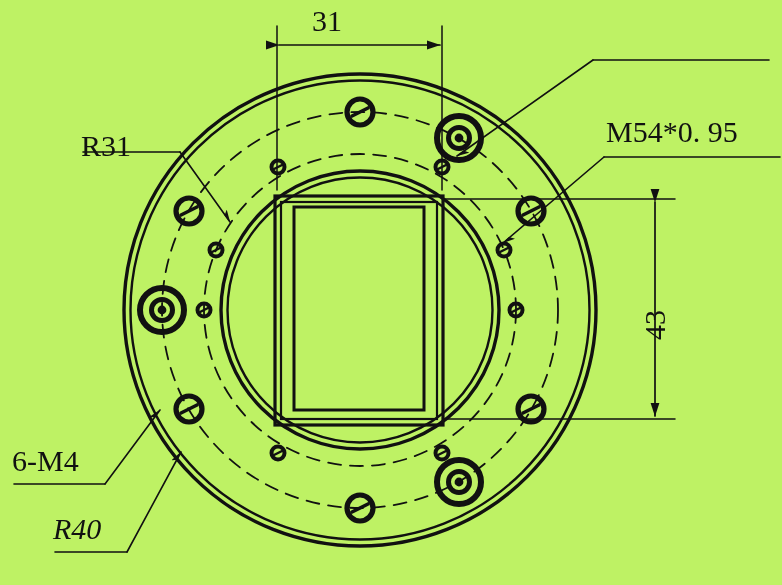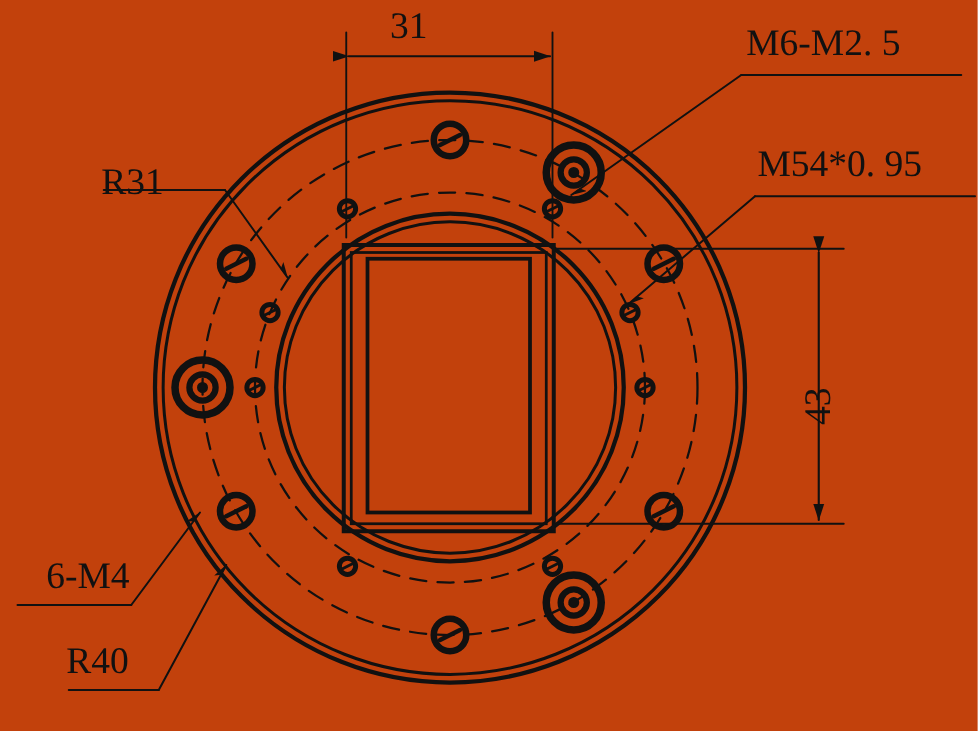--- a/index.html
+++ b/index.html
@@ -1,18 +1,18 @@
 <!DOCTYPE html>
 <html><head>
 <meta charset="utf-8">
 <style>
   html,body{margin:0;padding:0;background:#ffffff;}
   body{width:782px;height:585px;overflow:hidden;
        font-family:"Liberation Serif", serif;}
-  #stage{position:relative;width:782px;height:585px;background:#c2410c;}
+  #stage{position:relative;width:782px;height:585px;background:#bef264;}
   svg{display:block;position:absolute;top:0;left:0;}
   .lbl{position:absolute;white-space:pre;color:#111;
        font-family:"Liberation Serif", serif;font-size:30px;line-height:1;}
   .lbl.rot{transform:rotate(-90deg);transform-origin:0 0;}
 </style>
 </head>
 <body>
 
 <div id="stage">
 
@@ -166,21 +166,20 @@
 
     </g>
   </svg>
 
   <div class="lbl" style="left:312px; top:6px;">31</div>
 
   <div class="lbl rot" style="left:640px; top:340px;">43</div>
 
   <div class="lbl" style="left:81px; top:131px;">R31</div>
 
-  <div class="lbl" style="left:12px; top:446px;margin-left:25px;">6-M4</div>
+  <div class="lbl" style="left:12px; top:446px;">6-M4</div>
 
-  <div class="lbl" style="left:53px; top:514px;">R40</div>
+  <div class="lbl" style="left:53px; top:514px;font-style:italic;">R40</div>
 
-  <div class="lbl" style="left:597px; top:20px;">M6-M2. 5</div>
 
   <div class="lbl" style="left:606px; top:117px;">M54*0. 95</div>
 
 </div>
 
 </body></html>

